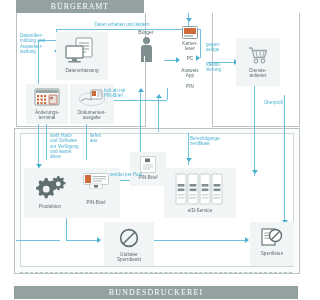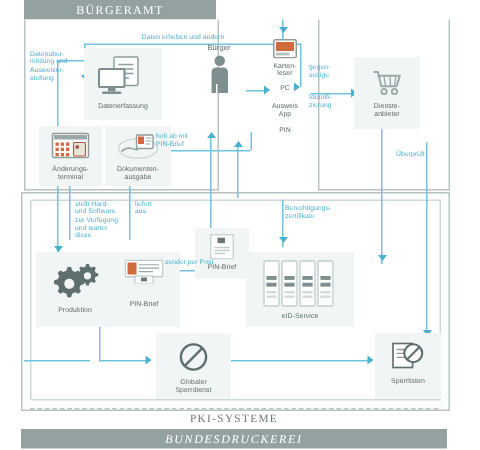--- a/index.html
+++ b/index.html
@@ -64,22 +64,21 @@
   <div class="zone-head" style="left:16px;top:0;width:128px;">BÜRGERAMT</div>
 
   <div class="zone-frame" style="left:16px;top:13px;width:128px;height:113px;border-top:none;"></div>
   <div class="zone-frame" style="left:212px;top:13px;width:86px;height:113px;border-top:none;"></div>
 
   <div class="zone-frame" style="left:14px;top:128px;width:284px;height:144px;background:#fbfcfc;"></div>
 
   <div class="zone-frame" style="left:20px;top:133px;width:272px;height:132px;background:#ffffff;
               border:1px solid #cfd8d8;"></div>
   <div class="dashed-sep" style="left:20px;top:272px;width:272px;"></div>
-  <div class="pki-band" style="left:20px;top:274px;width:272px;">PKI-SYSTEME</div>
-  <div class="org-band" style="left:14px;top:286px;width:284px;font-style:italic;">BUNDESDRUCKEREI</div>
+  <div class="org-band" style="left:14px;top:286px;width:284px;">BUNDESDRUCKEREI</div>
 
   <div class="ln lnh" style="left:56px;top:29px;width:144px;"></div>
   <div class="ln lnv" style="left:56px;top:29px;height:22px;"></div>
   <div class="ln lnv" style="left:200px;top:29px;height:29px;"></div>
   <div class="arw d" style="left:53.5px;top:50px;"></div>
 
   <div class="ln lnv" style="left:38px;top:40px;height:128px;"></div>
   <div class="ln lnh" style="left:38px;top:40px;width:18px;"></div>
   <div class="arw d" style="left:35.5px;top:164px;"></div>
 

